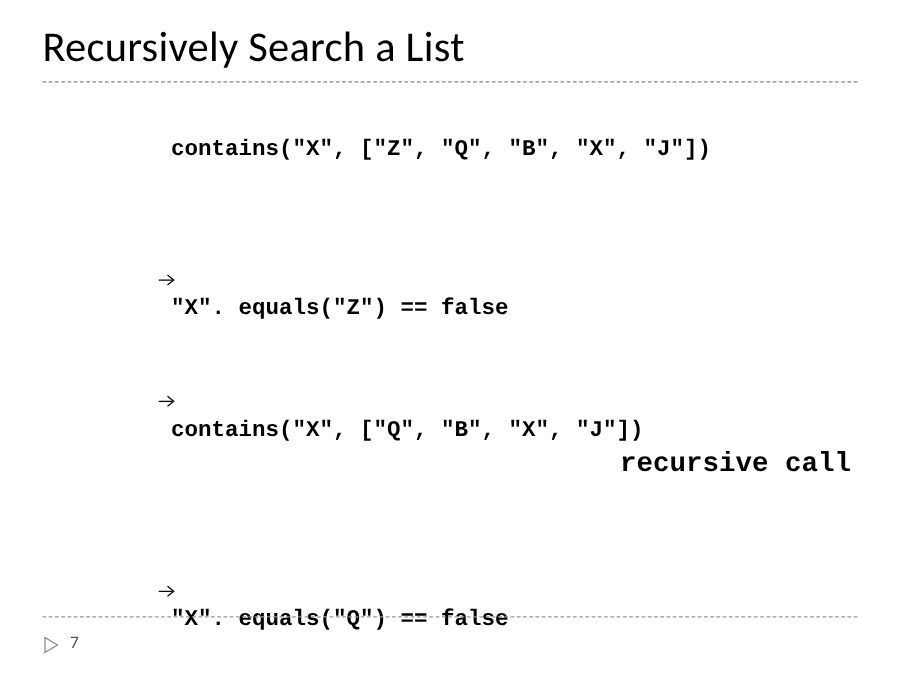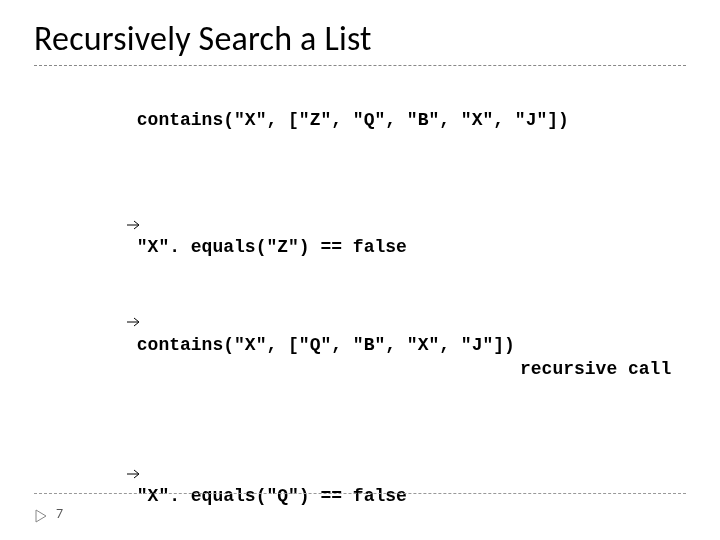--- a/index.html
+++ b/index.html
@@ -49,23 +49,23 @@
   }
   .arrow {
     position: absolute;
     left: 0;
     top: 4px;
     width: 18px;
     height: 14px;
   }
   .note {
     position: absolute;
-    left: 480px;
+    left: 456px;
     font-family: Consolas, "Courier New", monospace;
-    font-size: 18px;
+    font-size: 22px;
     font-weight: bold;
   }
   .footer-rule {
     position: absolute;
     left: 34px;
     right: 34px;
     bottom: 46px;
     border: none;
     border-top: 1px dashed #999;
     margin: 0;

